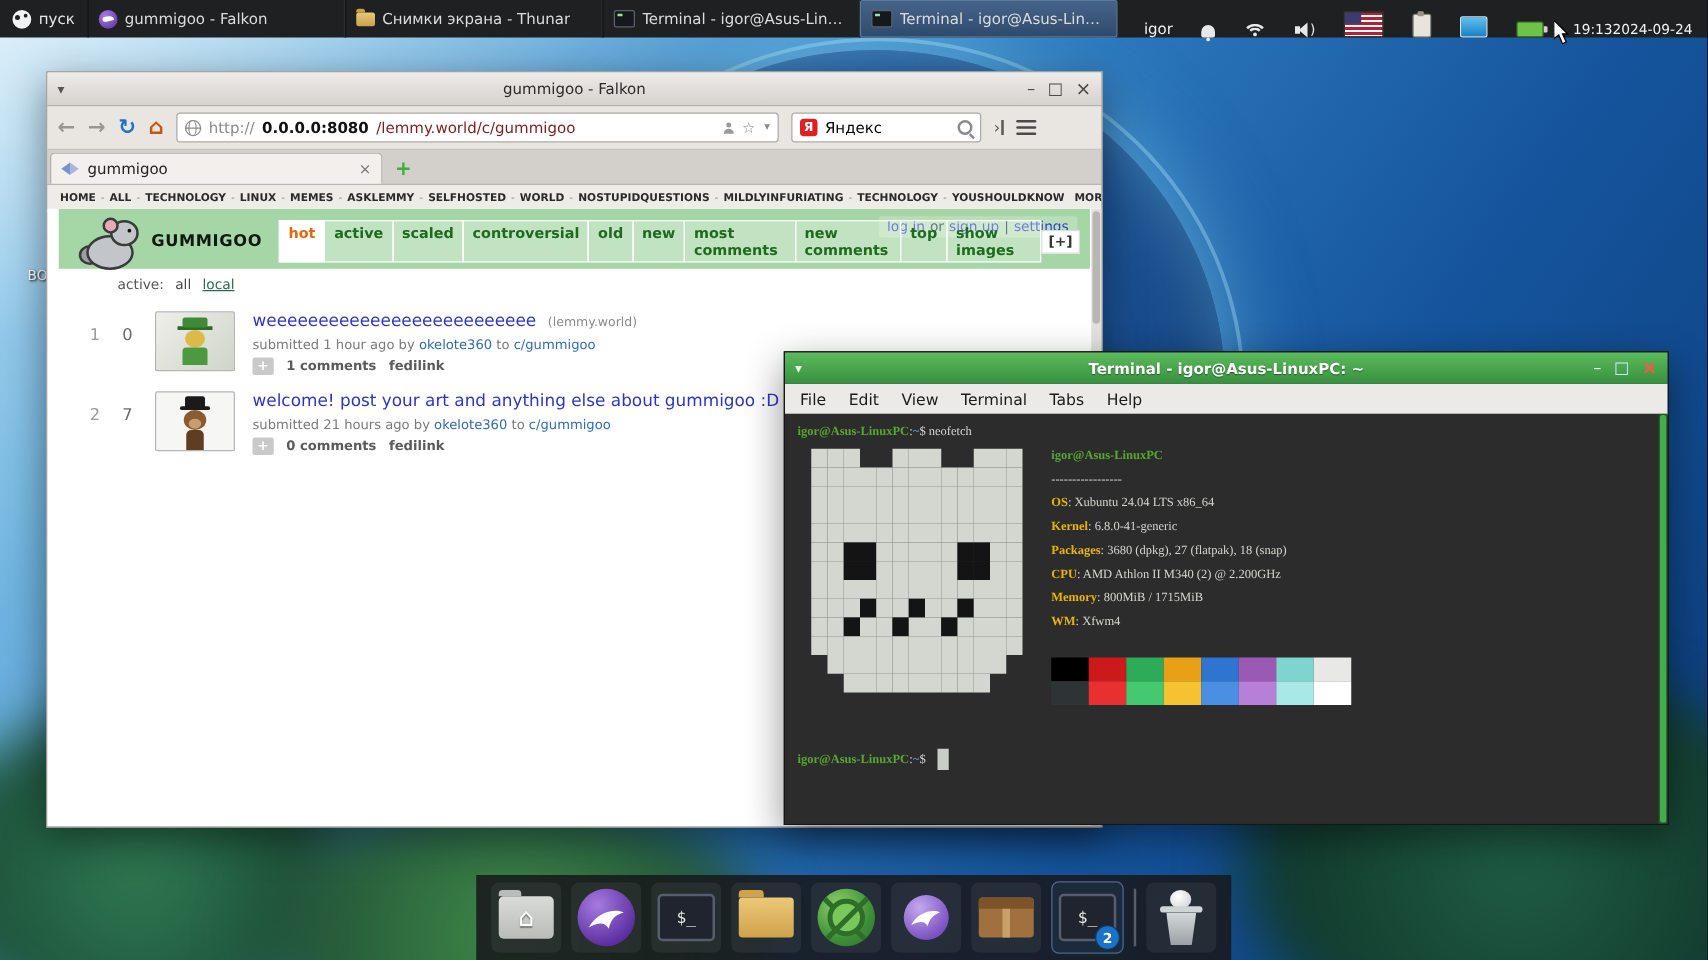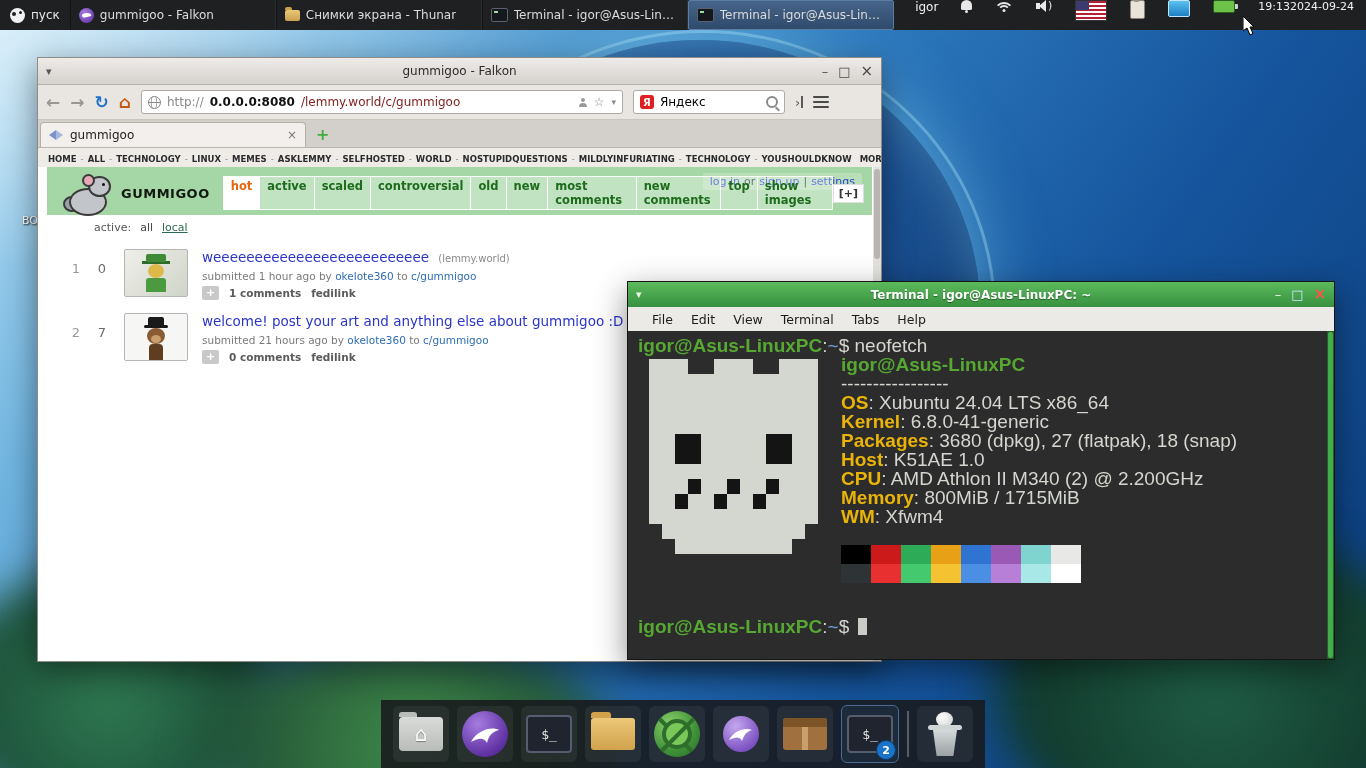--- a/index.html
+++ b/index.html
@@ -36,21 +36,21 @@
   .task .tlabel{overflow:hidden;text-overflow:ellipsis;font-size:12px;color:#dcdcdc;}
   .task.active{background:linear-gradient(#46648a,#2f4a6b);border-radius:2px;border:1px solid #5a7da3;}
   .ticon{flex:0 0 auto;}
   .falkon-mini{width:15px;height:15px;border-radius:50%;background:radial-gradient(circle at 35% 30%,#a57be0,#5b2d9e);position:relative;}
   .falkon-mini::before{content:"";position:absolute;left:3px;top:5px;width:9px;height:4px;background:#fff;
     border-radius:60% 100% 20% 60%;transform:rotate(-12deg);}
   .thunar-mini{width:15px;height:11px;background:linear-gradient(#e8c878,#caa14e);border-radius:2px;position:relative;}
   .thunar-mini::before{content:"";position:absolute;left:0;top:-3px;width:7px;height:3px;background:#caa14e;border-radius:2px 2px 0 0;}
   .term-mini{width:15px;height:12px;background:#15181d;border:1px solid #5a6270;border-radius:2px;position:relative;}
   .term-mini::before{content:"";position:absolute;left:2px;top:2px;width:4px;height:2px;background:#9fe0a0;}
-  .tray{margin-left:auto;display:flex;align-items:flex-start;gap:23px;padding-right:8px;height:100%;}
+  .tray{margin-left:auto;display:flex;align-items:flex-end;gap:23px;padding-right:8px;height:100%;}
   .tray-user{font-size:12px;color:#f0f0f0;}
   .bell{width:11px;height:10px;background:#e8e8e8;border-radius:6px 6px 2px 2px;position:relative;}
   .bell::after{content:"";position:absolute;left:4px;bottom:-3px;width:3px;height:3px;border-radius:50%;background:#e8e8e8;}
   .wifi{width:18px;height:13px;position:relative;}
   .wifi i{position:absolute;left:50%;bottom:0;border:2px solid transparent;border-top-color:#e8e8e8;border-radius:50%;transform:translateX(-50%);}
   .wifi .w1{width:16px;height:16px;bottom:-9px;}
   .wifi .w2{width:9px;height:9px;bottom:-5px;}
   .wifi .w3{width:3px;height:3px;border:0;background:#e8e8e8;border-radius:50%;bottom:1px;}
   .vol{position:relative;width:16px;height:12px;}
   .vol::before{content:"";position:absolute;left:0;top:3px;width:4px;height:6px;background:#e8e8e8;}
@@ -171,23 +171,23 @@
 
   
   .term-win{left:627px;top:281px;width:706px;height:377px;background:#2d2d2d;border:1px solid #161616;z-index:20;}
   .t-titlebar{height:25px;background:linear-gradient(#5cbb5c,#37903f);display:flex;align-items:center;position:relative;}
   .t-title{position:absolute;left:0;right:0;text-align:center;font-size:12px;font-weight:bold;color:#fff;text-shadow:0 1px 1px rgba(0,0,0,.4);}
   .t-chev{padding:0 8px;color:#eaf6ea;font-size:11px;z-index:1;}
   .t-min{color:#eef6ee;}
   .t-max{color:#cfe6ff;}
   .t-close{color:#ff5348;font-weight:bold;font-size:15px;}
   .t-menubar{height:24px;background:#eceae6;border-bottom:1px solid #c6c2bc;display:flex;align-items:center;gap:18px;
-    padding:0 24px;font-size:12.5px;color:#1a1a1a;}
+    padding:0 12px;font-size:12.5px;color:#1a1a1a;}
   .t-body{position:absolute;left:0;top:49px;right:0;bottom:0;background:#2c2c2c;overflow:hidden;
-    font-family:Liberation Sans, sans-serif;font-size:19px;line-height:19px;color:#d3d7cf;padding:5px 0 0 10px;}
+    font-family:Liberation Serif, serif;font-size:10px;line-height:19px;color:#d3d7cf;padding:5px 0 0 10px;}
   .t-scroll{position:absolute;right:0;top:0;bottom:0;width:7px;background:#245c28;}
   .t-scroll::before{content:"";position:absolute;left:1px;top:1px;bottom:1px;width:5px;background:#43ad4b;border-radius:2px;}
   .t-line{height:19px;white-space:pre;}
   .p-user{color:#57a832;font-weight:bold;}
   .p-colon,.p-dollar{color:#d3d7cf;}
   .p-path{color:#729fcf;}
   .nf-row{display:flex;margin-top:0;}
   .nf-logo{margin:4px 23px 0 11px;flex:0 0 auto;}
   .logo-row{display:flex;height:15px;}
   .logo-cell{width:13px;height:15px;}
@@ -686,21 +686,20 @@
               <span class="logo-cell"></span>
               <span class="logo-cell"></span>
             </div>
           </div>
         <div class="nf-col">
           <div class="t-line nf-header">igor@Asus-LinuxPC</div>
           <div class="t-line">-----------------</div>
           <div class="t-line"><span class="nf-label">OS</span><span> </span><span>Xubuntu 24.04 LTS x86_64</span></div>
           <div class="t-line"><span class="nf-label">Kernel</span><span> </span><span>6.8.0-41-generic</span></div>
           <div class="t-line"><span class="nf-label">Packages</span><span> </span><span>3680 (dpkg), 27 (flatpak), 18 (snap)</span></div>
-          <div class="t-line"><span class="nf-label">Host</span><span> </span><span>K51AE 1.0</span></div>
           <div class="t-line"><span class="nf-label">CPU</span><span> </span><span>AMD Athlon II M340 (2) @ 2.200GHz</span></div>
           <div class="t-line"><span class="nf-label">Memory</span><span> </span><span>800MiB / 1715MiB</span></div>
           <div class="t-line"><span class="nf-label">WM</span><span> </span><span>Xfwm4</span></div>
           <div class="nf-palette">
               <div class="pal-row">
                 <span class="pal-block" style="background: rgb(0, 0, 0);"></span>
                 <span class="pal-block" style="background: rgb(204, 26, 26);"></span>
                 <span class="pal-block" style="background: rgb(45, 171, 87);"></span>
                 <span class="pal-block" style="background: rgb(232, 161, 23);"></span>
                 <span class="pal-block" style="background: rgb(47, 116, 208);"></span>

